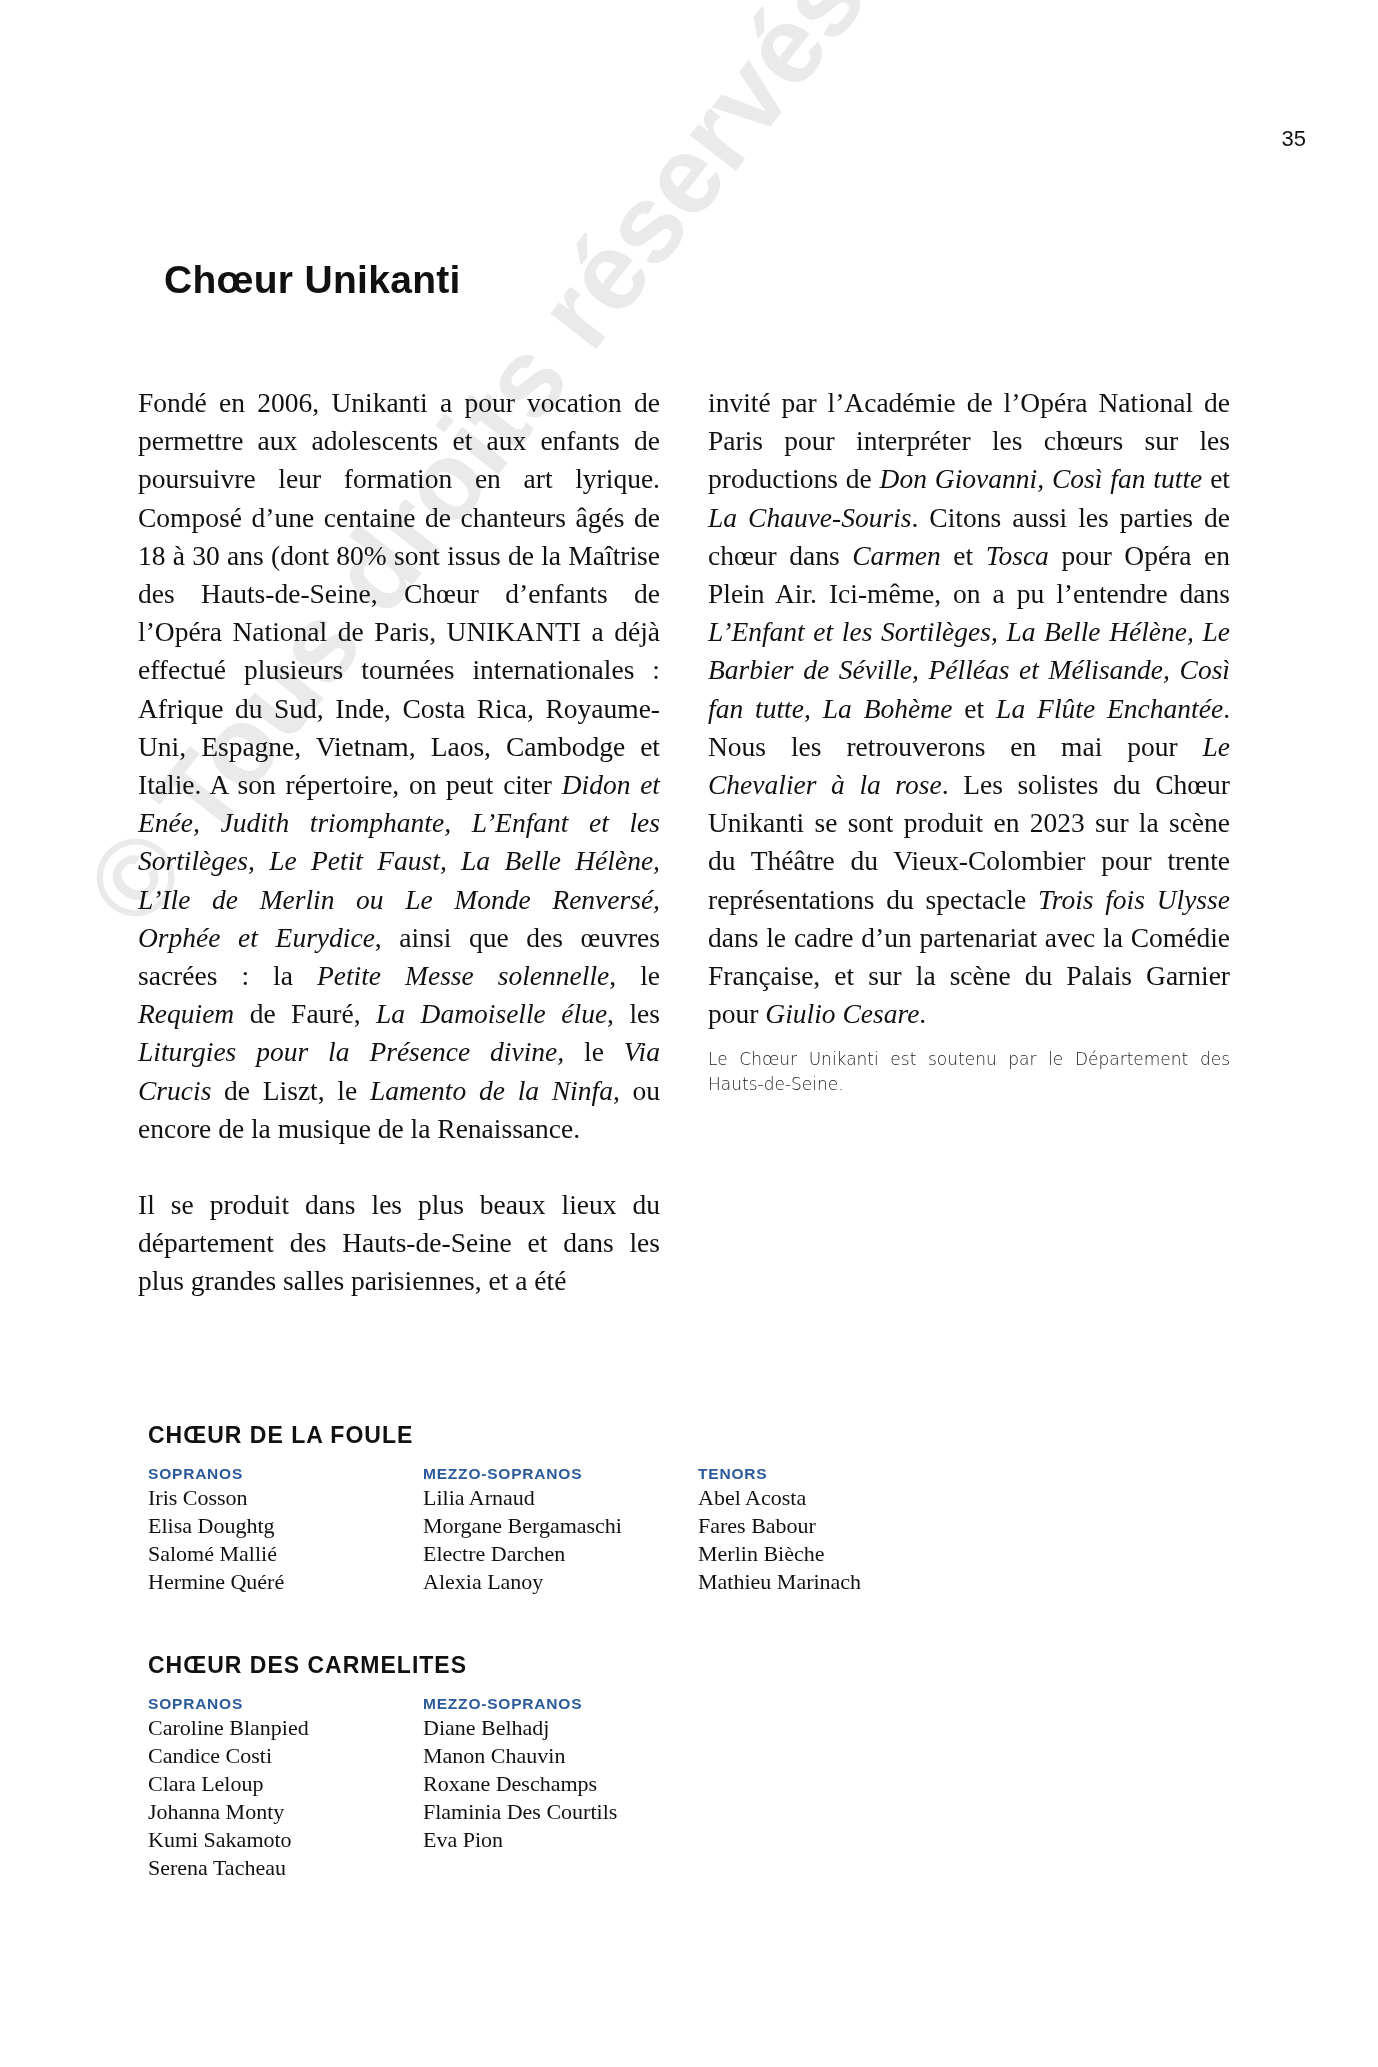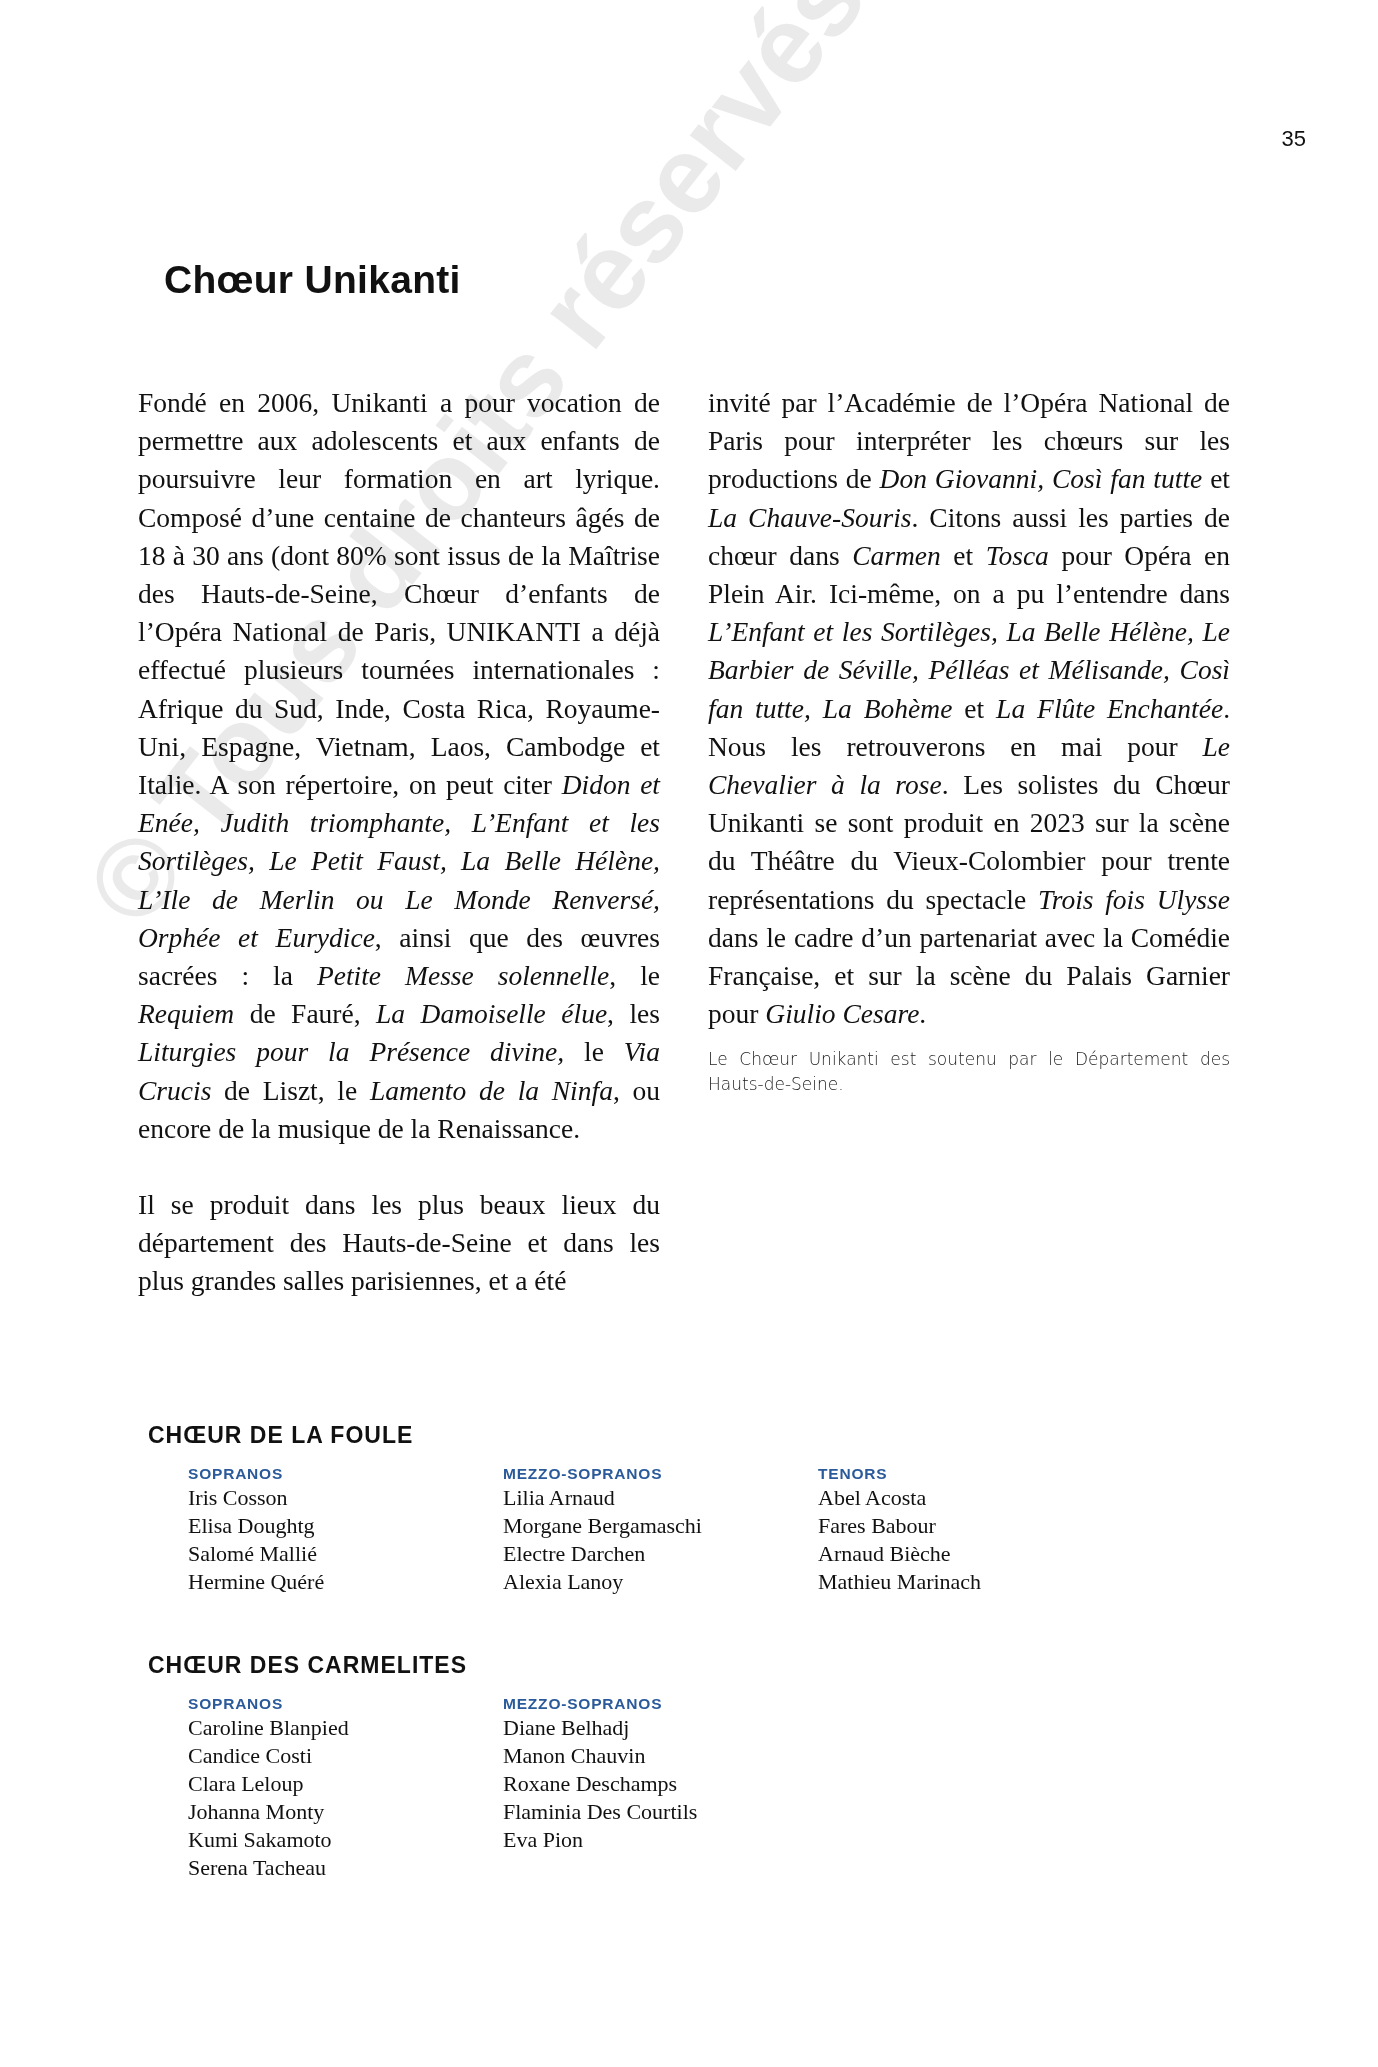--- a/index.html
+++ b/index.html
@@ -24,21 +24,21 @@
   .col i { font-style: italic; }
   .support-note {
     font-family: "DejaVu Sans", sans-serif; font-size: 17px; line-height: 25px;
     text-align: justify; margin-top: -24px; color: #222; font-weight: 300;
   }
   .section-title {
     position: absolute; left: 148px;
     font-family: "Liberation Sans", sans-serif; font-weight: bold; font-size: 23px; letter-spacing: 1px; color: #111; margin: 0;
   }
   .roster { position: absolute; left: 148px; width: 1100px; display: flex; }
-  .voice-group { width: 275px; margin-left: 40px; }
+  .voice-group { width: 275px; }
   .voice-label {
     font-family: "Liberation Sans", sans-serif; font-weight: bold; font-size: 15.5px; letter-spacing: 0.8px;
     color: #2a5a9a; height: 20px; line-height: 20px;
   }
   .member {
     font-family: "Liberation Serif", serif; font-size: 22px; line-height: 28px; color: #111; white-space: nowrap;
   }
   .watermark {
     position: absolute; left: 60px; top: 870px;
     font-family: "Liberation Sans", sans-serif; font-weight: bold; font-size: 110px; color: rgba(160,160,160,0.22);
@@ -75,21 +75,21 @@
       <div class="voice-label" style="color: rgb(42, 90, 154);">MEZZO-SOPRANOS</div>
       <div class="member">Lilia Arnaud</div>
       <div class="member">Morgane Bergamaschi</div>
       <div class="member">Electre Darchen</div>
       <div class="member">Alexia Lanoy</div>
     </div>
     <div class="voice-group">
       <div class="voice-label" style="color: rgb(42, 90, 154);">TENORS</div>
       <div class="member">Abel Acosta</div>
       <div class="member">Fares Babour</div>
-      <div class="member">Arnaud Bièche</div>
+      <div class="member">Merlin Bièche</div>
       <div class="member">Mathieu Marinach</div>
     </div>
   </div>
 
 <h2 class="section-title" style="top:1652px;">CHŒUR DES CARMELITES</h2>
 <div class="roster" style="top:1694px;" id="roster-1">
     <div class="voice-group">
       <div class="voice-label" style="color: rgb(42, 90, 154);">SOPRANOS</div>
       <div class="member">Caroline Blanpied</div>
       <div class="member">Candice Costi</div>

